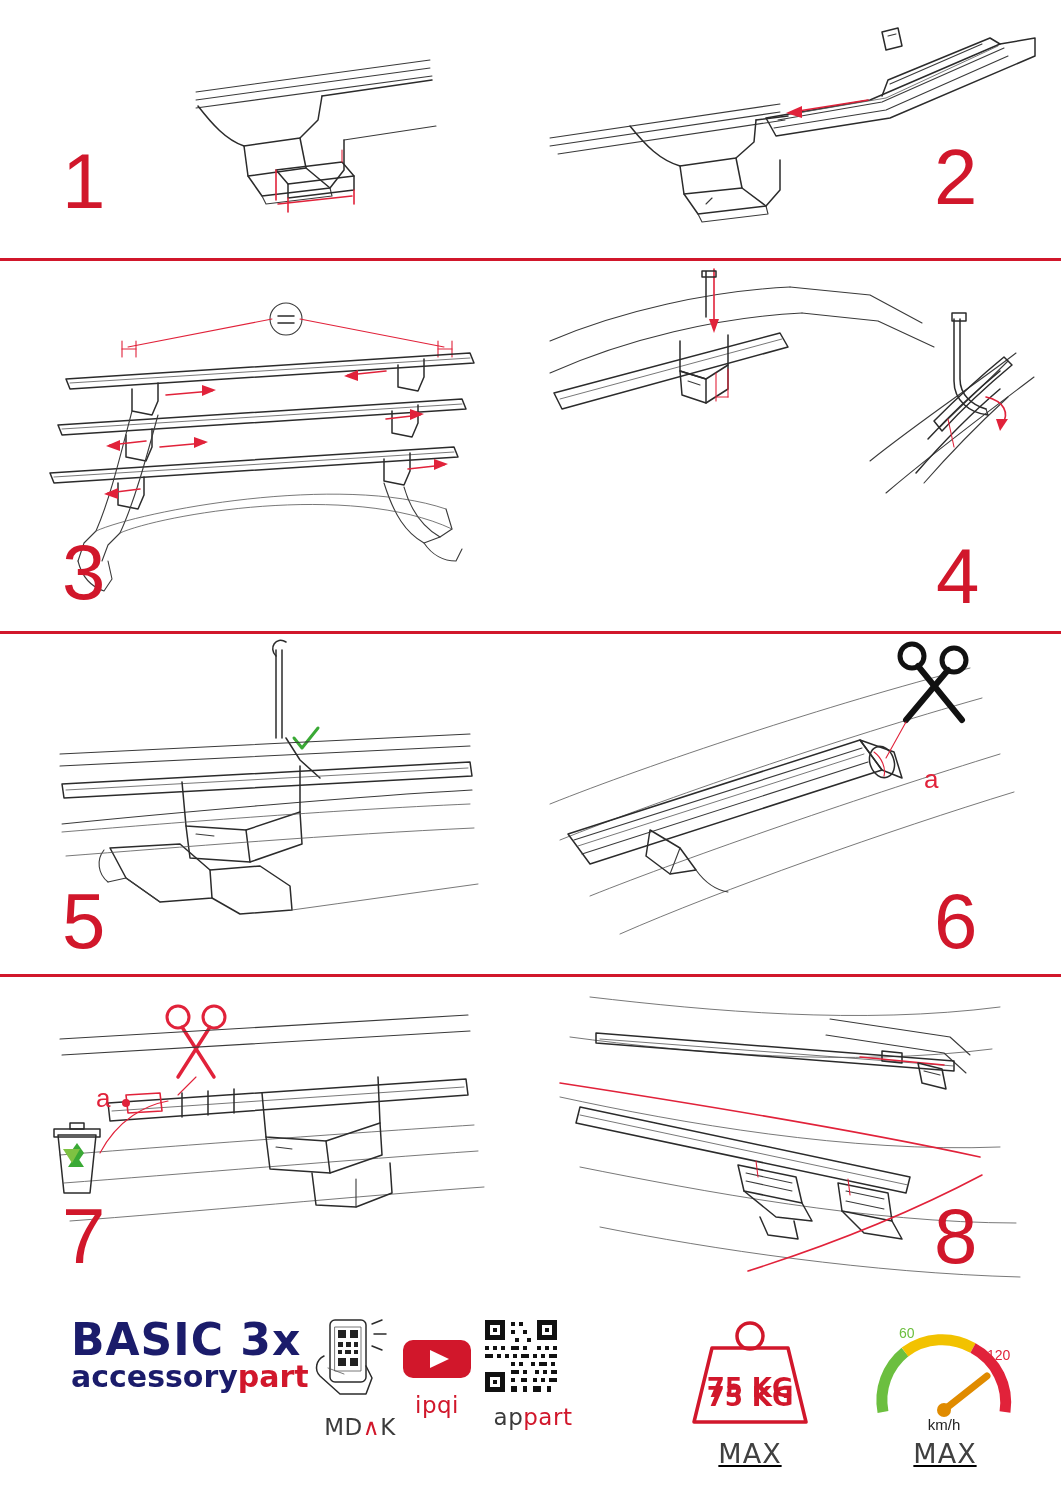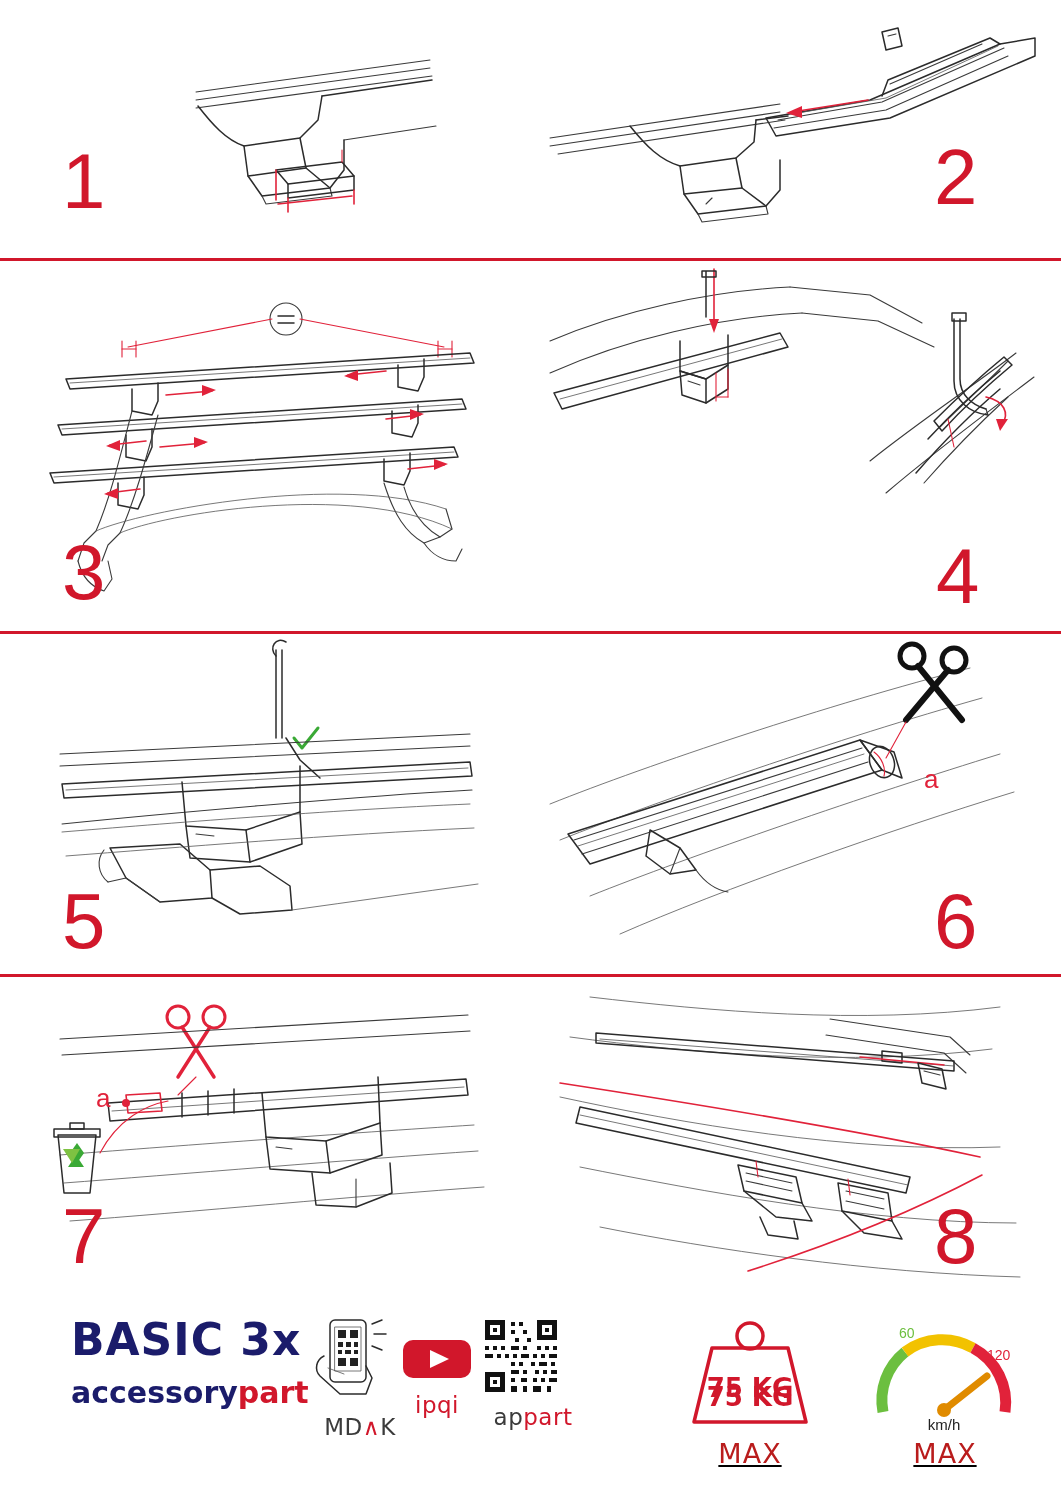--- a/index.html
+++ b/index.html
@@ -67,21 +67,21 @@
   .brand-basic {
     font-family: "DejaVu Sans", sans-serif;
     font-size: 44px;
     font-weight: bold;
     color: #1b1c6b;
     letter-spacing: 1px;
     line-height: 1;
   }
   .brand-basic .x { color: #1b1c6b; }
   .brand-accessory {
-    margin-top: 16px;
+    margin-top: 0;
     font-family: "DejaVu Sans", sans-serif;
     font-size: 30px;
     font-weight: bold;
     line-height: 1;
     color: #1b1c6b;
   }
   .brand-accessory .part { color: #d1172b; }
 
   .logo-col {
     position: absolute;
@@ -98,21 +98,21 @@
   .logo-cap .mid { color: #d1172b; }
 
   .badge-col {
     position: absolute;
     text-align: center;
     text-decoration: underline;
   }
   .badge-cap {
     font-family: "DejaVu Sans", sans-serif;
     font-size: 27px;
-    color: #b91c1c;
+    color: #404040;
     letter-spacing: 1px;
     margin-top: 4px;
   }
   .weight-txt {
     font-family: "DejaVu Sans", sans-serif;
     font-size: 26px;
     fill: #d1172b;
     font-weight: bold;
   }
 </style>

